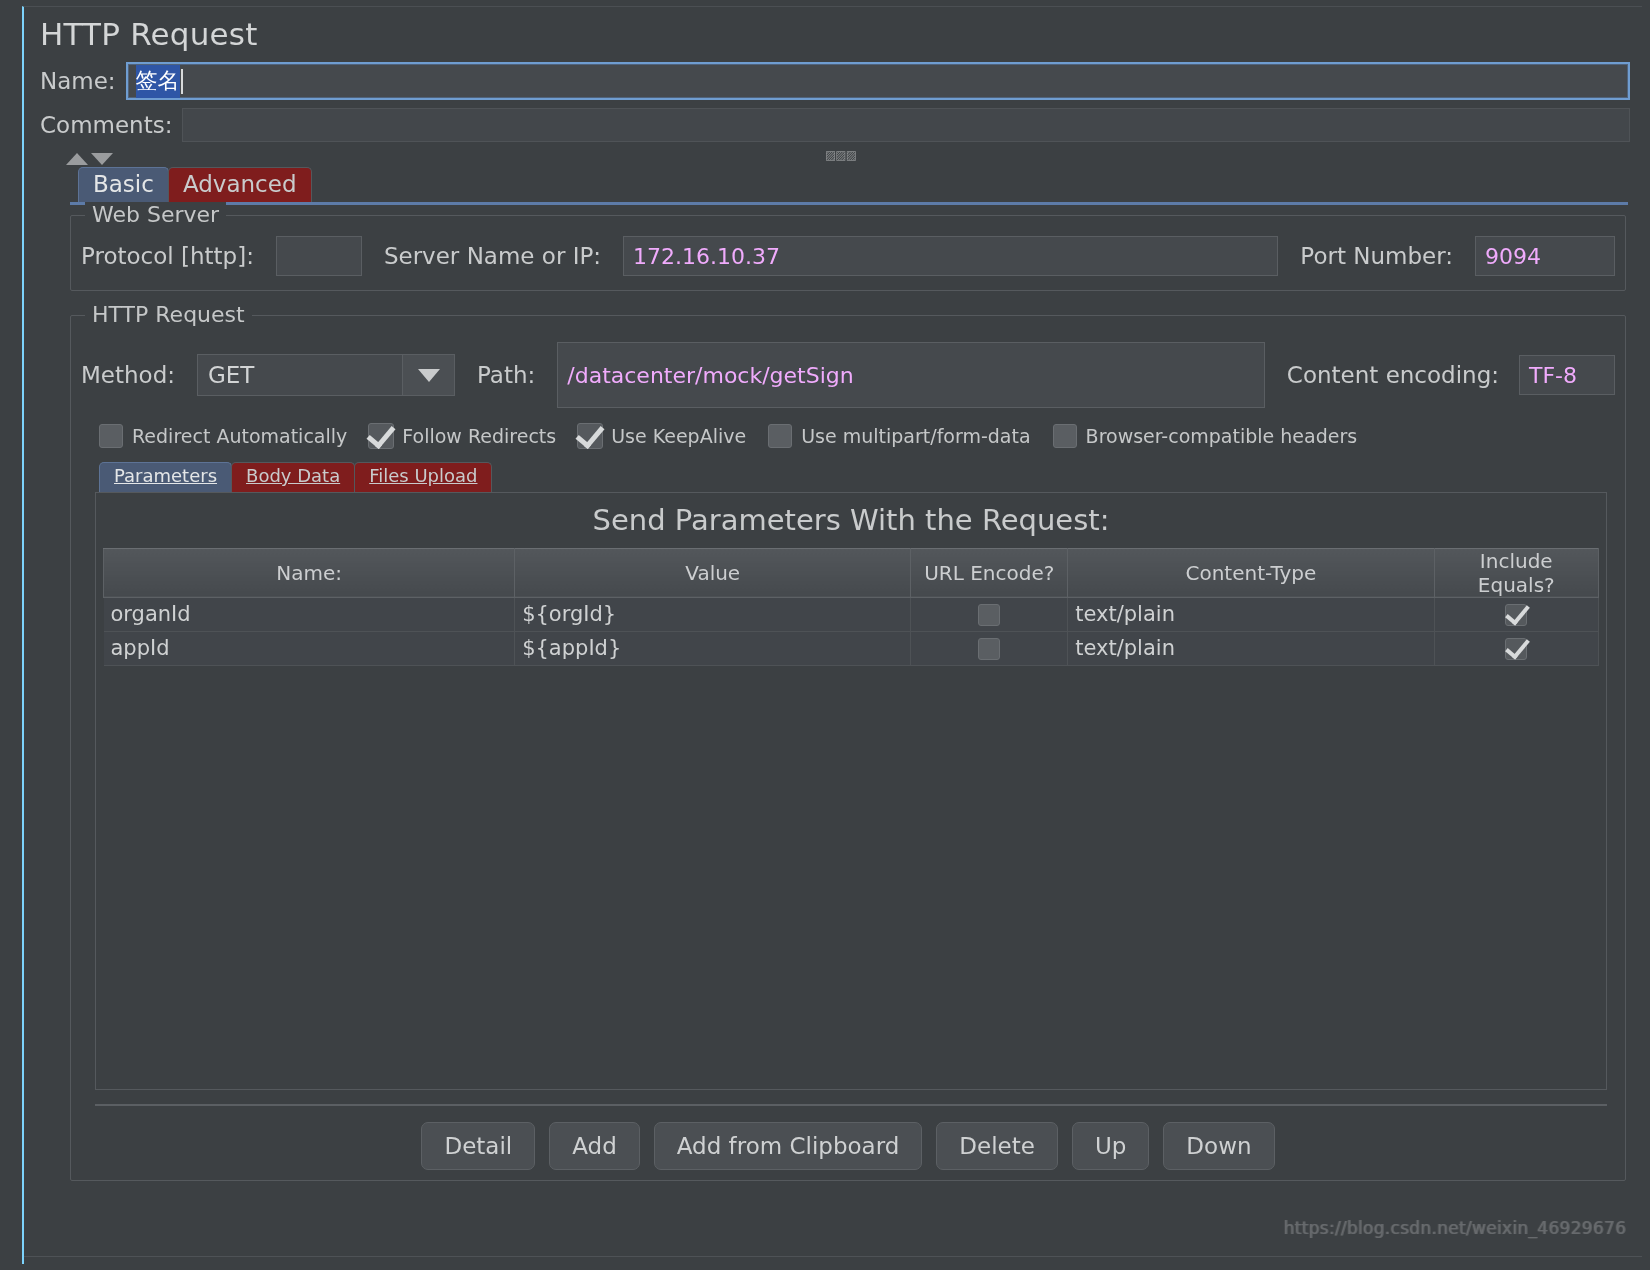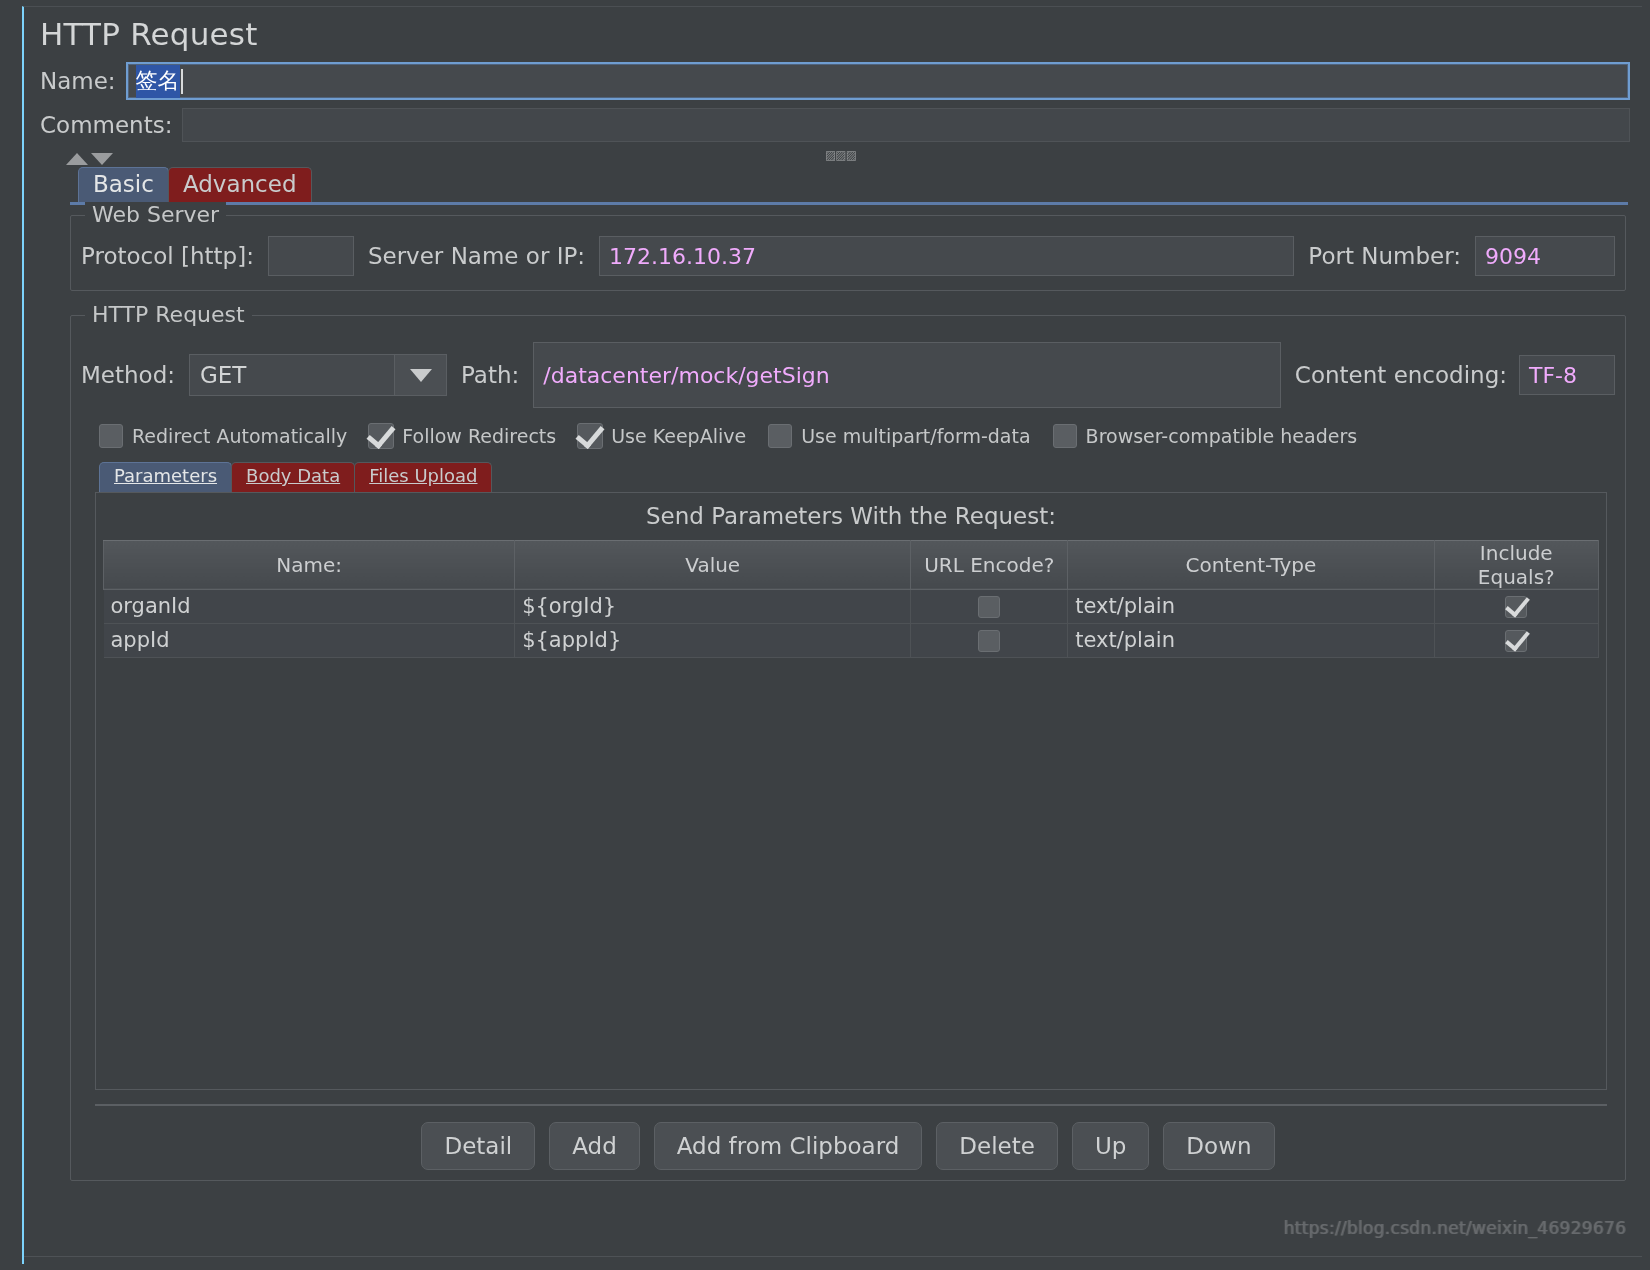--- a/index.html
+++ b/index.html
@@ -166,21 +166,21 @@
     position: absolute;
     top: -14px; left: 14px;
     background: #3c4043;
     padding: 0 7px;
     font-size: 22px;
     color: #c5c7c8;
   }
   .row {
     display: flex;
     align-items: center;
-    gap: 0;
+    gap: 8px;
   }
   .row .lbl {
     font-size: 23px;
     color: #c9cbcc;
     white-space: nowrap;
   }
   .inp {
     background: #45494d;
     border: 1px solid #5a5e62;
     height: 40px;
@@ -287,21 +287,21 @@
   .tablewrap {
     margin: 0 8px 0 14px;
     border: 1px solid #55595d;
     background: #3c4043;
     height: 598px;
     display: flex;
     flex-direction: column;
   }
   .table-caption {
     text-align: center;
-    font-size: 23px;
+    font-size: 29px;
     color: #c9cbcc;
     padding: 10px 0 11px 0;
   }
   table.params {
     border-collapse: collapse;
     width: calc(100% - 14px);
     margin: 0 7px;
     table-layout: fixed;
   }
   table.params th {

